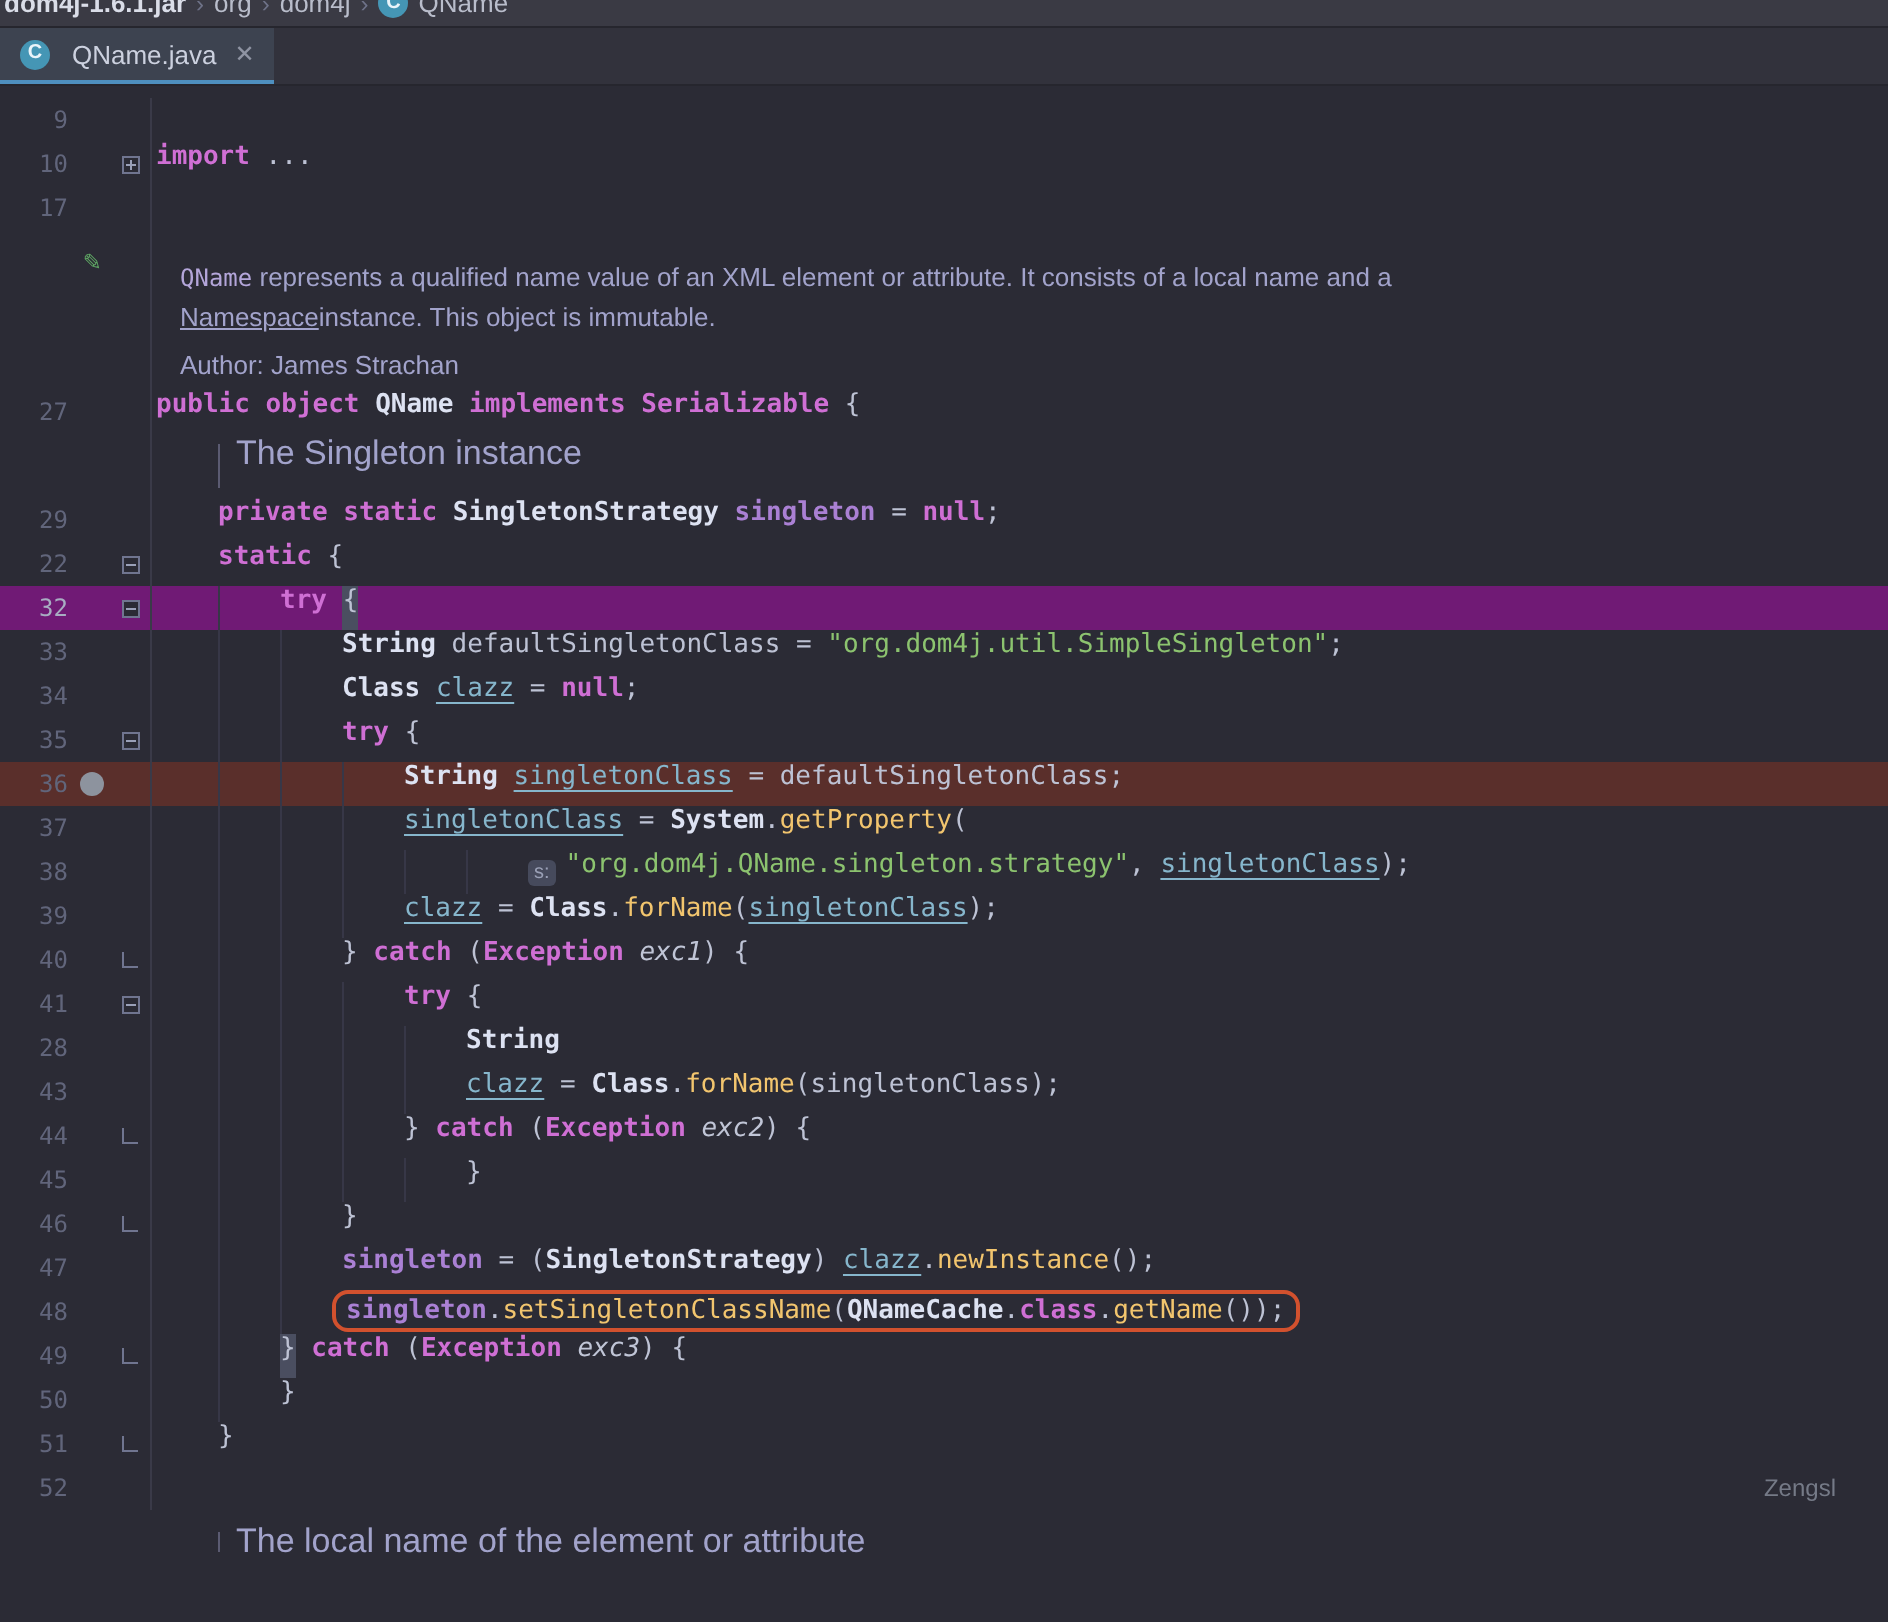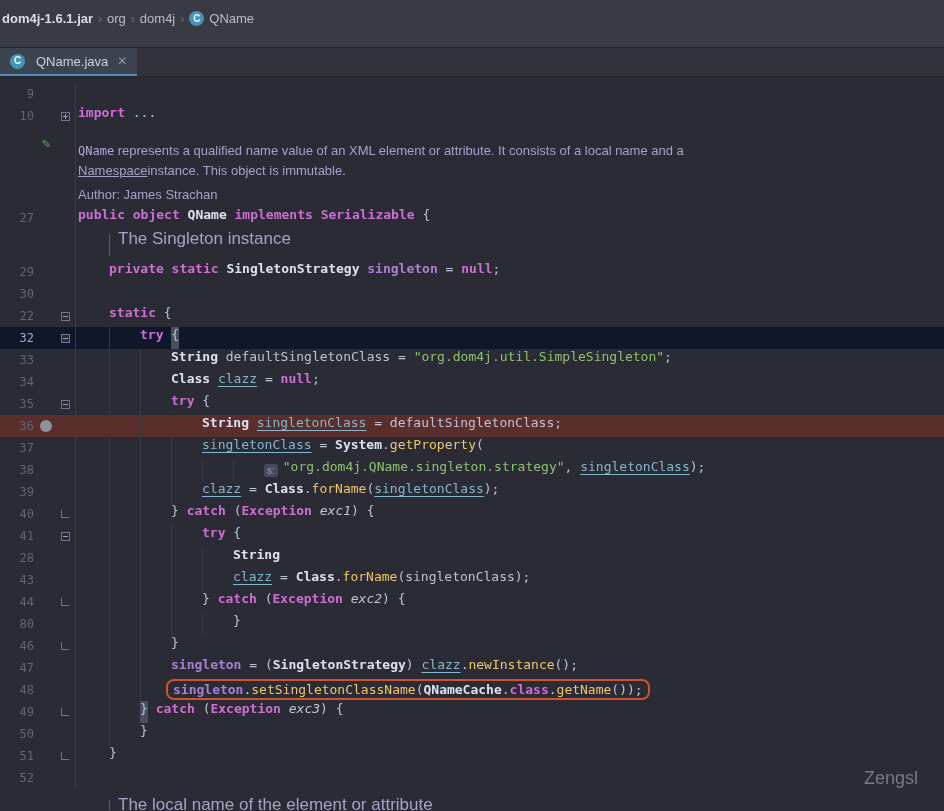--- a/index.html
+++ b/index.html
@@ -1,37 +1,37 @@
 <!DOCTYPE html>
 <html><head>
 <meta charset="utf-8">
 <style>
   *{margin:0;padding:0;box-sizing:border-box}
   html,body{width:944px;height:811px;overflow:hidden;background:#2b2b35;font-family:"DejaVu Sans Mono",monospace}
 
   
-  .topbar{height:48px;background:#3a3a44;border-bottom:1px solid #26262e;display:flex;align-items:center;
+  .topbar{height:14px;background:#3a3a44;border-bottom:1px solid #26262e;display:flex;align-items:center;
           padding:0 8px 10px 2px;font-family:"Liberation Sans",sans-serif;font-size:13px;color:#b9bdcb}
   .crumb{display:inline-flex;align-items:center;cursor:default}
   .crumb.jar{font-weight:bold;color:#dadde8}
   .sep{color:#6e7288;margin:0 5px;font-size:12px}
   .cicon{width:15px;height:15px;border-radius:50%;background:#4596b5;color:#eaf4fa;font-size:10px;font-weight:bold;
          display:inline-flex;align-items:center;justify-content:center;margin-right:5px;
          font-family:"Liberation Sans",sans-serif;line-height:1}
 
   
   .tabbar{height:29px;background:#32323c;border-bottom:1px solid #26262e;display:flex;align-items:stretch}
   .tab{display:flex;align-items:center;gap:6px;padding:0 10px;background:#3d4350;border-bottom:2px solid #4e8fbf;
        color:#ccd1df;font-family:"Liberation Sans",sans-serif;font-size:13px}
   .tab .close{color:#8f94a3;font-size:12px;margin-left:3px}
 
   
   .editor{position:relative;padding-top:6px;font-size:13px;color:#bdc2d4}
   .row{display:flex;height:22px;white-space:pre;align-items:stretch}
-  .row.caret{background:#0f172a}
+  .row.caret{background:#701a75}
   .row.bp{background:#5a2f2b}
   .gut{flex:0 0 76px;display:flex;align-items:center;border-right:1px solid #3a3a48}
   .num{flex:0 0 34px;text-align:right;color:#61657b;font-size:12px}
   .caret .num{color:#a8adc2}
   .ic{flex:0 0 24px;display:flex;align-items:center;justify-content:center}
   .fo{flex:0 0 14px;display:flex;align-items:center;justify-content:center}
   .bpdot{width:12px;height:12px;border-radius:50%;background:#8d939e;display:block}
   .pencil{color:#5fa864;font-size:14px}
   .fstart{width:9px;height:9px;border:1px solid #707590;position:relative;display:block;background:#2b2b35}
   .fstart::after{content:"";position:absolute;left:1px;right:1px;top:3px;border-top:1px solid #9aa0b8}
@@ -50,28 +50,28 @@
   .t-s{color:#8cc36f}
   .t-m{color:#f2c56e}
   .t-f{color:#aa80d4;font-weight:600}
   .t-u{color:#86b6cc;text-decoration:underline;text-underline-offset:3px}
   .t-i{color:#c0c5d6;font-style:italic}
   .t-h{background:#464a5c;color:#9aa0b6;font-size:10px;border-radius:3px;padding:1px 3px;margin-right:5px;
        font-family:"Liberation Sans",sans-serif;align-self:center}
   .t-bh{background:#4a4e60}
   .redbox{display:inline-flex;align-items:center;border:2px solid #d2512e;border-radius:8px;
           padding:0 5px;margin-left:-5px;height:21px}
-  .watermark{position:absolute;right:26px;top:0;color:#757a87;font-family:"Liberation Sans",sans-serif;font-size:18px;line-height:22px}
+  .watermark{position:absolute;right:26px;top:0;color:#757a87;font-family:"Liberation Sans",sans-serif;font-size:12px;line-height:22px}
 
   
   .row.docblock{height:80px}
   .docblock .gut{align-items:flex-start}
   .docblock .ic{margin-top:8px}
   .docblock .body{display:block;padding-top:14px;font-family:"Liberation Sans",sans-serif}
-  .docL{line-height:19px;color:#a2a3cb;font-size:13px;white-space:pre-wrap}
+  .docL{line-height:19px;margin-left:12px;color:#a2a3cb;font-size:13px;white-space:pre-wrap}
   .docL:last-child{margin-top:5px}
   .t-d{color:#a2a3cb}
   .t-dc{color:#b4a6da;font-family:"DejaVu Sans Mono",monospace;font-size:12px}
   .t-dl{color:#a2a3cb;text-decoration:underline}
   .row.docline{height:32px;font-family:"Liberation Sans",sans-serif}
   .row.docline .body{font-size:17px}
   .docbar{align-self:stretch;border-left:1px solid #5b5b72;margin:5px 8px 5px 0}
   .row.partial{height:32px;align-items:flex-start}
   .row.partial .body{align-items:flex-start;padding-top:6px}
 </style>
@@ -101,40 +101,40 @@
   <div class="tab">
     <span class="cicon">C</span>
     <span>QName.java</span>
     <span class="close">✕</span>
   </div>
 </div>
 
 <div class="editor" id="rows">
     <div class="row"><div class="gut"><span class="num">9</span><span class="ic"></span><span class="fo"></span></div><div class="body"></div></div>
     <div class="row"><div class="gut"><span class="num">10</span><span class="ic"></span><span class="fo"><i class="fplus"></i></span></div><div class="body"><span class="t-k">import </span><span class="t-p">...</span></div></div>
+    <div class="row"><div class="gut"><span class="num">17</span><span class="ic"></span><span class="fo"></span></div><div class="body"></div></div>
     <div class="row docblock"><div class="gut"><span class="num"></span><span class="ic pencil">✎</span><span class="fo"></span></div><div class="body"><div class="docL"><span class="t-dc">QName</span><span class="t-d"> represents a qualified name value of an XML element or attribute. It consists of a local name and a</span></div><div class="docL"><span class="t-dl">Namespace</span><span class="t-d">instance. This object is immutable.</span></div><div class="docL"><span class="t-d">Author: James Strachan</span></div></div></div>
     <div class="row"><div class="gut"><span class="num">27</span><span class="ic"></span><span class="fo"></span></div><div class="body"><span class="t-k">public object </span><span class="t-c">QName </span><span class="t-k">implements </span><span class="t-k">Serializable </span><span class="t-p">{</span></div></div>
     <div class="row docline"><div class="gut"><span class="num"></span><span class="ic"></span><span class="fo"></span></div><div class="body"><span class="ind"></span><span class="docbar"></span><span class="t-d">The Singleton instance</span></div></div>
     <div class="row"><div class="gut"><span class="num">29</span><span class="ic"></span><span class="fo"></span></div><div class="body"><span class="ind"></span><span class="t-k">private static </span><span class="t-c">SingletonStrategy </span><span class="t-f">singleton </span><span class="t-p">= </span><span class="t-k">null</span><span class="t-p">;</span></div></div>
-    <div class="row"><div class="gut"><span class="num">30</span><span class="ic"></span><span class="fo"></span></div><div class="body"></div></div>
     <div class="row"><div class="gut"><span class="num">22</span><span class="ic"></span><span class="fo"><i class="fstart"></i></span></div><div class="body"><span class="ind"></span><span class="t-k">static </span><span class="t-p">{</span></div></div>
     <div class="row caret"><div class="gut"><span class="num">32</span><span class="ic"></span><span class="fo"><i class="fstart"></i></span></div><div class="body"><span class="ind"></span><span class="ind"></span><span class="t-k">try </span><span class="t-bh">{</span></div></div>
     <div class="row"><div class="gut"><span class="num">33</span><span class="ic"></span><span class="fo"></span></div><div class="body"><span class="ind"></span><span class="ind"></span><span class="ind"></span><span class="t-c">String </span><span class="t-p">defaultSingletonClass = </span><span class="t-s">"org.dom4j.util.SimpleSingleton"</span><span class="t-p">;</span></div></div>
     <div class="row"><div class="gut"><span class="num">34</span><span class="ic"></span><span class="fo"></span></div><div class="body"><span class="ind"></span><span class="ind"></span><span class="ind"></span><span class="t-c">Class </span><span class="t-u">clazz</span><span class="t-p"> = </span><span class="t-k">null</span><span class="t-p">;</span></div></div>
     <div class="row"><div class="gut"><span class="num">35</span><span class="ic"></span><span class="fo"><i class="fstart"></i></span></div><div class="body"><span class="ind"></span><span class="ind"></span><span class="ind"></span><span class="t-k">try </span><span class="t-p">{</span></div></div>
     <div class="row bp"><div class="gut"><span class="num">36</span><span class="ic"><i class="bpdot"></i></span><span class="fo"></span></div><div class="body"><span class="ind"></span><span class="ind"></span><span class="ind"></span><span class="ind"></span><span class="t-c">String </span><span class="t-u">singletonClass</span><span class="t-p"> = defaultSingletonClass;</span></div></div>
     <div class="row"><div class="gut"><span class="num">37</span><span class="ic"></span><span class="fo"></span></div><div class="body"><span class="ind"></span><span class="ind"></span><span class="ind"></span><span class="ind"></span><span class="t-u">singletonClass</span><span class="t-p"> = </span><span class="t-c">System</span><span class="t-p">.</span><span class="t-m">getProperty</span><span class="t-p">(</span></div></div>
     <div class="row"><div class="gut"><span class="num">38</span><span class="ic"></span><span class="fo"></span></div><div class="body"><span class="ind"></span><span class="ind"></span><span class="ind"></span><span class="ind"></span><span class="ind"></span><span class="ind"></span><span class="t-h">s:</span><span class="t-s">"org.dom4j.QName.singleton.strategy"</span><span class="t-p">, </span><span class="t-u">singletonClass</span><span class="t-p">);</span></div></div>
     <div class="row"><div class="gut"><span class="num">39</span><span class="ic"></span><span class="fo"></span></div><div class="body"><span class="ind"></span><span class="ind"></span><span class="ind"></span><span class="ind"></span><span class="t-u">clazz</span><span class="t-p"> = </span><span class="t-c">Class</span><span class="t-p">.</span><span class="t-m">forName</span><span class="t-p">(</span><span class="t-u">singletonClass</span><span class="t-p">);</span></div></div>
     <div class="row"><div class="gut"><span class="num">40</span><span class="ic"></span><span class="fo"><i class="fend"></i></span></div><div class="body"><span class="ind"></span><span class="ind"></span><span class="ind"></span><span class="t-p">} </span><span class="t-k">catch </span><span class="t-p">(</span><span class="t-k">Exception </span><span class="t-i">exc1</span><span class="t-p">) {</span></div></div>
     <div class="row"><div class="gut"><span class="num">41</span><span class="ic"></span><span class="fo"><i class="fstart"></i></span></div><div class="body"><span class="ind"></span><span class="ind"></span><span class="ind"></span><span class="ind"></span><span class="t-k">try </span><span class="t-p">{</span></div></div>
     <div class="row"><div class="gut"><span class="num">28</span><span class="ic"></span><span class="fo"></span></div><div class="body"><span class="ind"></span><span class="ind"></span><span class="ind"></span><span class="ind"></span><span class="ind"></span><span class="t-c">String </span></div></div>
     <div class="row"><div class="gut"><span class="num">43</span><span class="ic"></span><span class="fo"></span></div><div class="body"><span class="ind"></span><span class="ind"></span><span class="ind"></span><span class="ind"></span><span class="ind"></span><span class="t-u">clazz</span><span class="t-p"> = </span><span class="t-c">Class</span><span class="t-p">.</span><span class="t-m">forName</span><span class="t-p">(singletonClass);</span></div></div>
     <div class="row"><div class="gut"><span class="num">44</span><span class="ic"></span><span class="fo"><i class="fend"></i></span></div><div class="body"><span class="ind"></span><span class="ind"></span><span class="ind"></span><span class="ind"></span><span class="t-p">} </span><span class="t-k">catch </span><span class="t-p">(</span><span class="t-k">Exception </span><span class="t-i">exc2</span><span class="t-p">) {</span></div></div>
-    <div class="row"><div class="gut"><span class="num">80</span><span class="ic"></span><span class="fo"></span></div><div class="body"><span class="ind"></span><span class="ind"></span><span class="ind"></span><span class="ind"></span><span class="ind"></span><span class="t-p">}</span></div></div>
+    <div class="row"><div class="gut"><span class="num">45</span><span class="ic"></span><span class="fo"></span></div><div class="body"><span class="ind"></span><span class="ind"></span><span class="ind"></span><span class="ind"></span><span class="ind"></span><span class="t-p">}</span></div></div>
     <div class="row"><div class="gut"><span class="num">46</span><span class="ic"></span><span class="fo"><i class="fend"></i></span></div><div class="body"><span class="ind"></span><span class="ind"></span><span class="ind"></span><span class="t-p">}</span></div></div>
     <div class="row"><div class="gut"><span class="num">47</span><span class="ic"></span><span class="fo"></span></div><div class="body"><span class="ind"></span><span class="ind"></span><span class="ind"></span><span class="t-f">singleton</span><span class="t-p"> = (</span><span class="t-c">SingletonStrategy</span><span class="t-p">) </span><span class="t-u">clazz</span><span class="t-p">.</span><span class="t-m">newInstance</span><span class="t-p">();</span></div></div>
     <div class="row"><div class="gut"><span class="num">48</span><span class="ic"></span><span class="fo"></span></div><div class="body"><span class="ind"></span><span class="ind"></span><span class="ind"></span><span class="redbox"><span class="t-f">singleton</span><span class="t-p">.</span><span class="t-m">setSingletonClassName</span><span class="t-p">(</span><span class="t-c">QNameCache</span><span class="t-p">.</span><span class="t-k">class</span><span class="t-p">.</span><span class="t-m">getName</span><span class="t-p">());</span></span></div></div>
     <div class="row"><div class="gut"><span class="num">49</span><span class="ic"></span><span class="fo"><i class="fend"></i></span></div><div class="body"><span class="ind"></span><span class="ind"></span><span class="t-bh">}</span><span class="t-p"> </span><span class="t-k">catch </span><span class="t-p">(</span><span class="t-k">Exception </span><span class="t-i">exc3</span><span class="t-p">) {</span></div></div>
     <div class="row"><div class="gut"><span class="num">50</span><span class="ic"></span><span class="fo"></span></div><div class="body"><span class="ind"></span><span class="ind"></span><span class="t-p">}</span></div></div>
     <div class="row"><div class="gut"><span class="num">51</span><span class="ic"></span><span class="fo"><i class="fend"></i></span></div><div class="body"><span class="ind"></span><span class="t-p">}</span></div></div>
     <div class="row"><div class="gut"><span class="num">52</span><span class="ic"></span><span class="fo"></span></div><div class="body"><span class="watermark">Zengsl</span></div></div>
     <div class="row docline partial"><div class="gut"><span class="num"></span><span class="ic"></span><span class="fo"></span></div><div class="body"><span class="ind"></span><span class="docbar"></span><span class="t-d">The local name of the element or attribute</span></div></div>
   </div>
 

